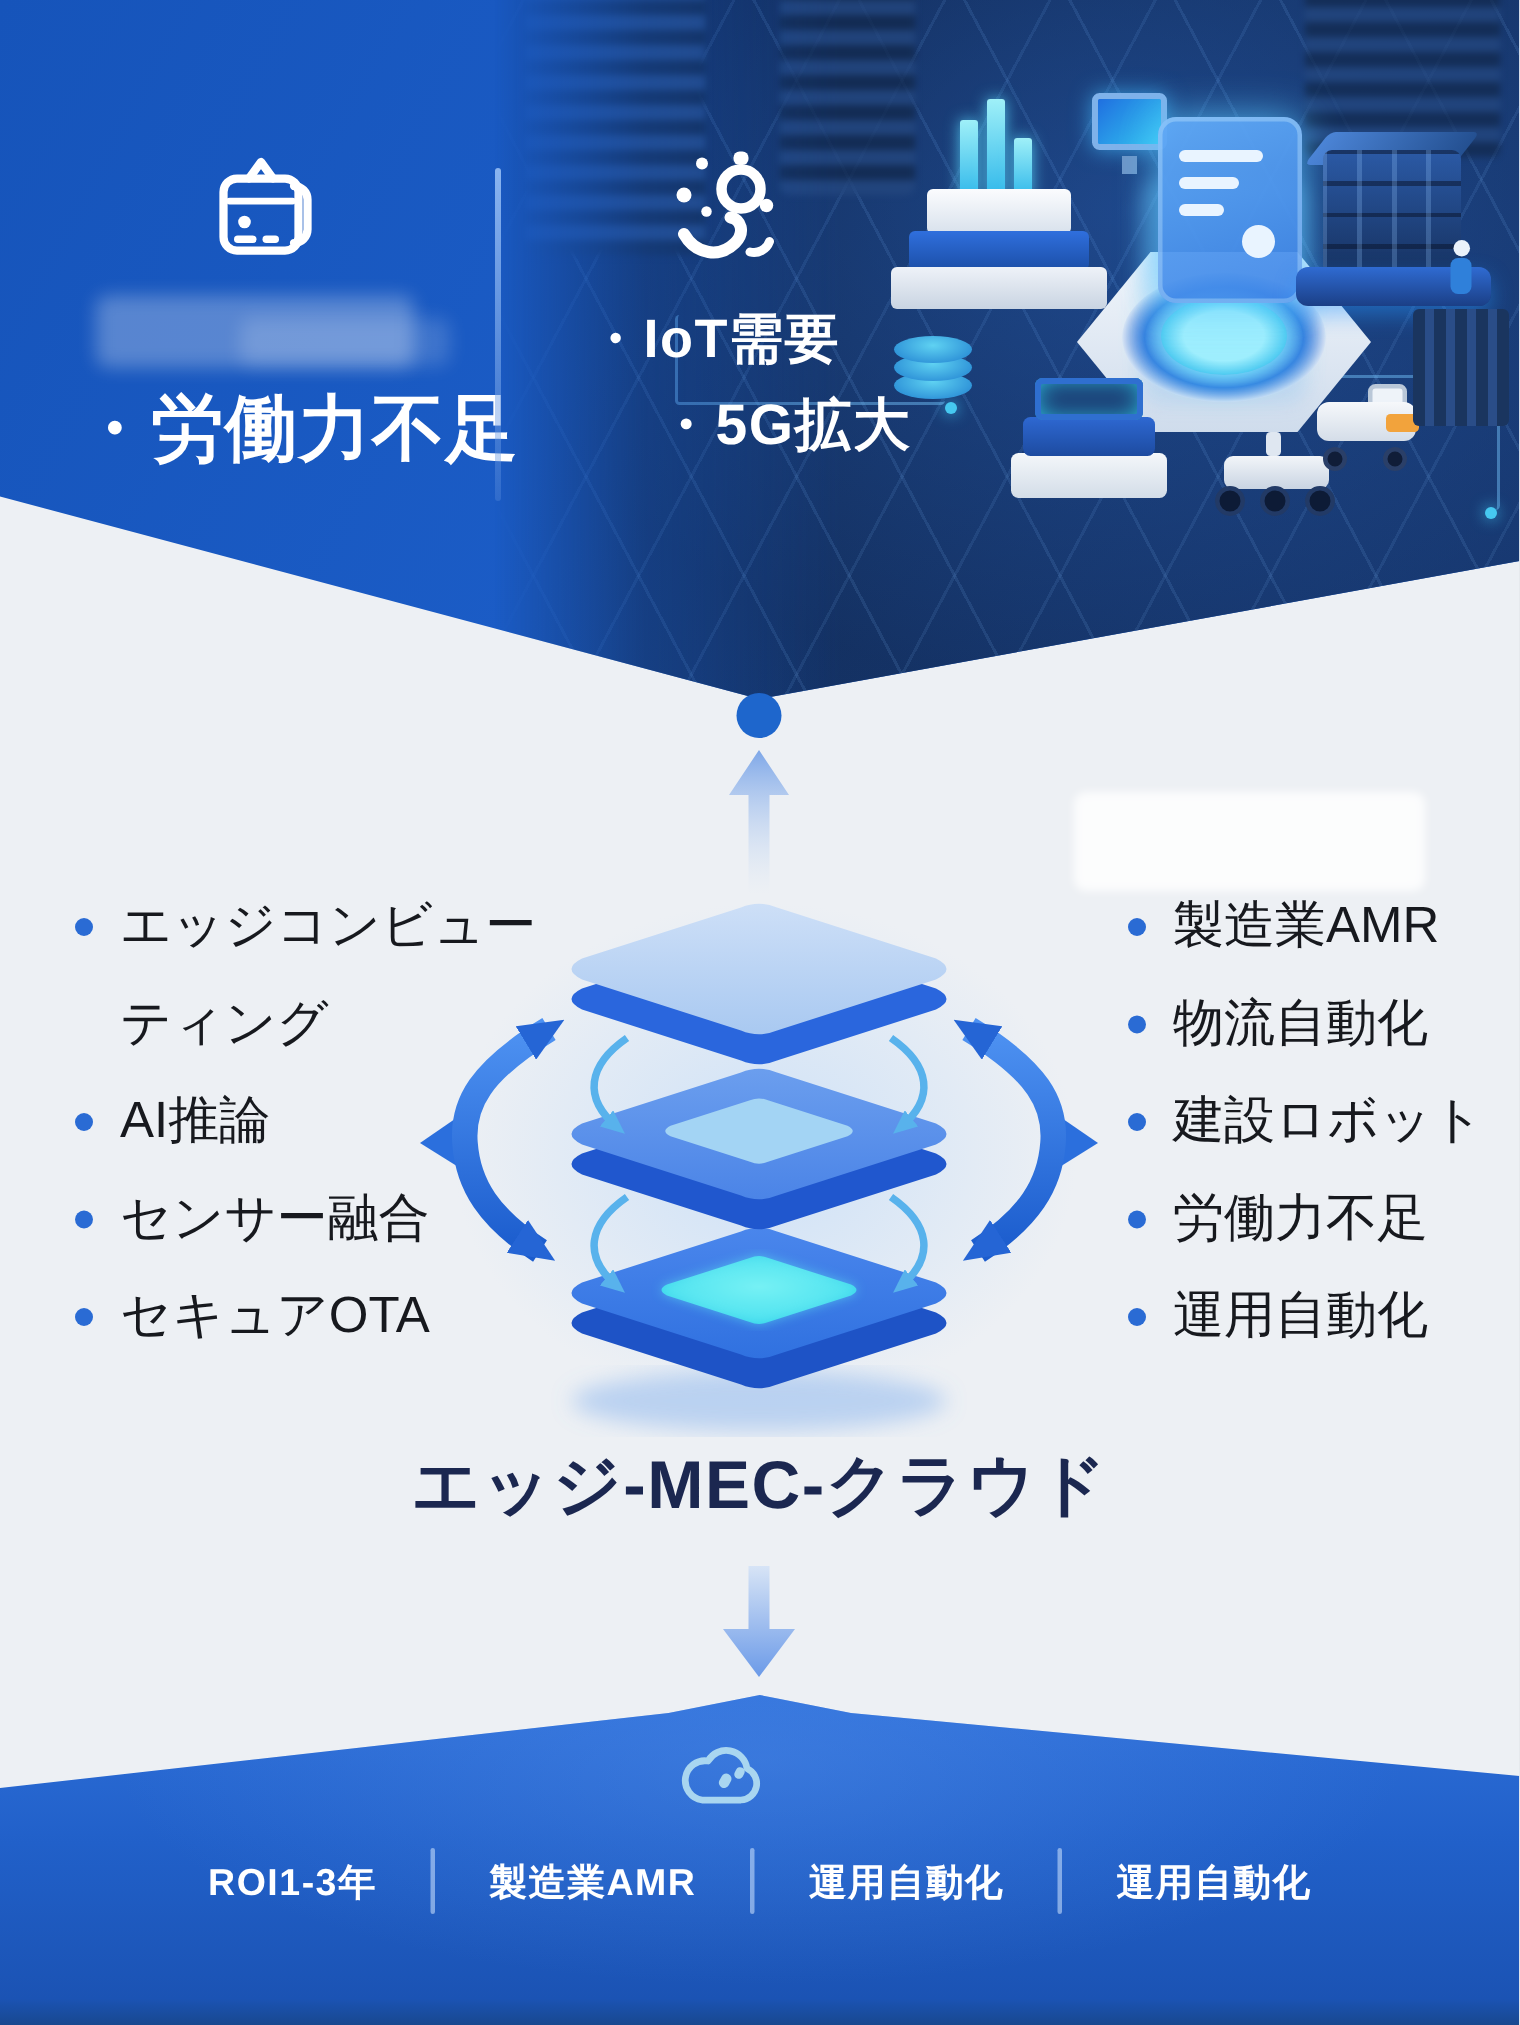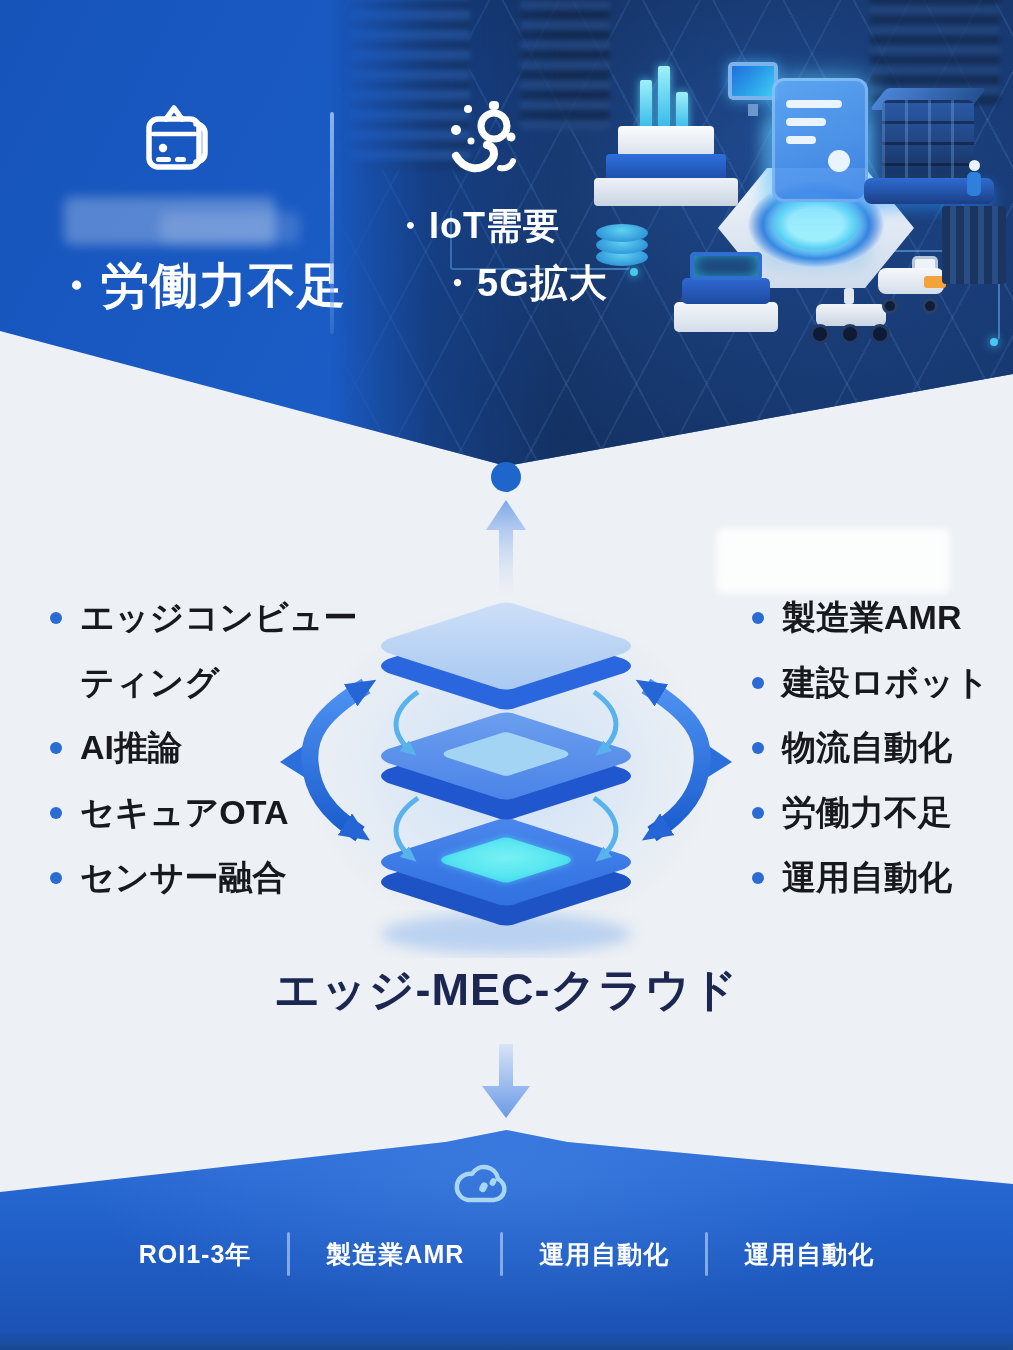--- a/index.html
+++ b/index.html
@@ -77,21 +77,21 @@
   .gdot{position:absolute;width:8px;height:8px;border-radius:50%;background:#46c8f0;box-shadow:0 0 10px rgba(70,210,255,.9);}
 
   
   .h-item{position:absolute;color:#fff;font-weight:800;letter-spacing:1px;white-space:nowrap;}
   .ghost{position:absolute;border-radius:8px;background:rgba(255,255,255,.28);filter:blur(6px);}
   .vdivider{position:absolute;left:330px;top:112px;width:4px;height:222px;border-radius:2px;
     background:linear-gradient(180deg,rgba(150,190,245,.9),rgba(90,140,220,.35));}
 
   
   .dot-node{position:absolute;left:491px;top:462px;width:30px;height:30px;border-radius:50%;background:#1e66cc;}
-  .blist{position:absolute;list-style:none;margin:0;padding:0;font-weight:700;color:#17191e;font-size:34px;line-height:65px;}
+  .blist{position:absolute;list-style:none;margin:0;padding:0;font-weight:400;color:#17191e;font-size:34px;line-height:65px;}
   .blist li{position:relative;padding-left:32px;}
   .blist .dot{position:absolute;left:2px;top:27px;width:12px;height:12px;border-radius:50%;background:#2a6bd4;}
   .glow-mid{position:absolute;left:300px;top:600px;width:420px;height:340px;border-radius:50%;
     background:radial-gradient(ellipse,rgba(195,220,248,.75),rgba(237,240,244,0) 70%);}
   .patch{position:absolute;background:rgba(255,255,255,.82);filter:blur(3px);border-radius:8px;}
   .title{position:absolute;left:0;top:960px;width:1013px;text-align:center;
     font-size:45px;font-weight:800;color:#1b2750;letter-spacing:1px;}
   
   .bottom{position:absolute;left:0;bottom:0;width:1013px;height:220px;
     background:
@@ -212,28 +212,28 @@
         <stop offset="0" stop-color="#7ea7e8" stop-opacity="1"></stop>
         <stop offset="1" stop-color="#cfe0f5" stop-opacity="0"></stop>
       </linearGradient>
     </defs>
     <polygon points="22,0 42,30 29,30 29,96 15,96 15,30 2,30" fill="url(#upg)"></polygon>
   </svg>
 
   <ul class="blist" style="left:48px;top:585px;width:312px;">
     <li><span class="dot"></span><span>エッジコンビューティング</span></li>
     <li><span class="dot"></span><span>AI推論</span></li>
+    <li><span class="dot"></span><span>センサー融合</span></li>
     <li><span class="dot"></span><span>セキュアOTA</span></li>
-    <li><span class="dot"></span><span>センサー融合</span></li>
   </ul>
 
   <ul class="blist" style="left:750px;top:585px;width:260px;">
     <li><span class="dot"></span><span>製造業AMR</span></li>
+    <li><span class="dot"></span><span>物流自動化</span></li>
     <li><span class="dot"></span><span>建設ロボット</span></li>
-    <li><span class="dot"></span><span>物流自動化</span></li>
     <li><span class="dot"></span><span>労働力不足</span></li>
     <li><span class="dot"></span><span>運用自動化</span></li>
   </ul>
 
   <div class="glow-mid"></div>
 
   <svg style="position:absolute;left:266px;top:572px;" width="480" height="400" viewBox="0 0 480 400">
     <defs>
       <linearGradient id="agrad" x1="0" y1="0" x2="0" y2="1">
         <stop offset="0" stop-color="#4e92f2"></stop>

